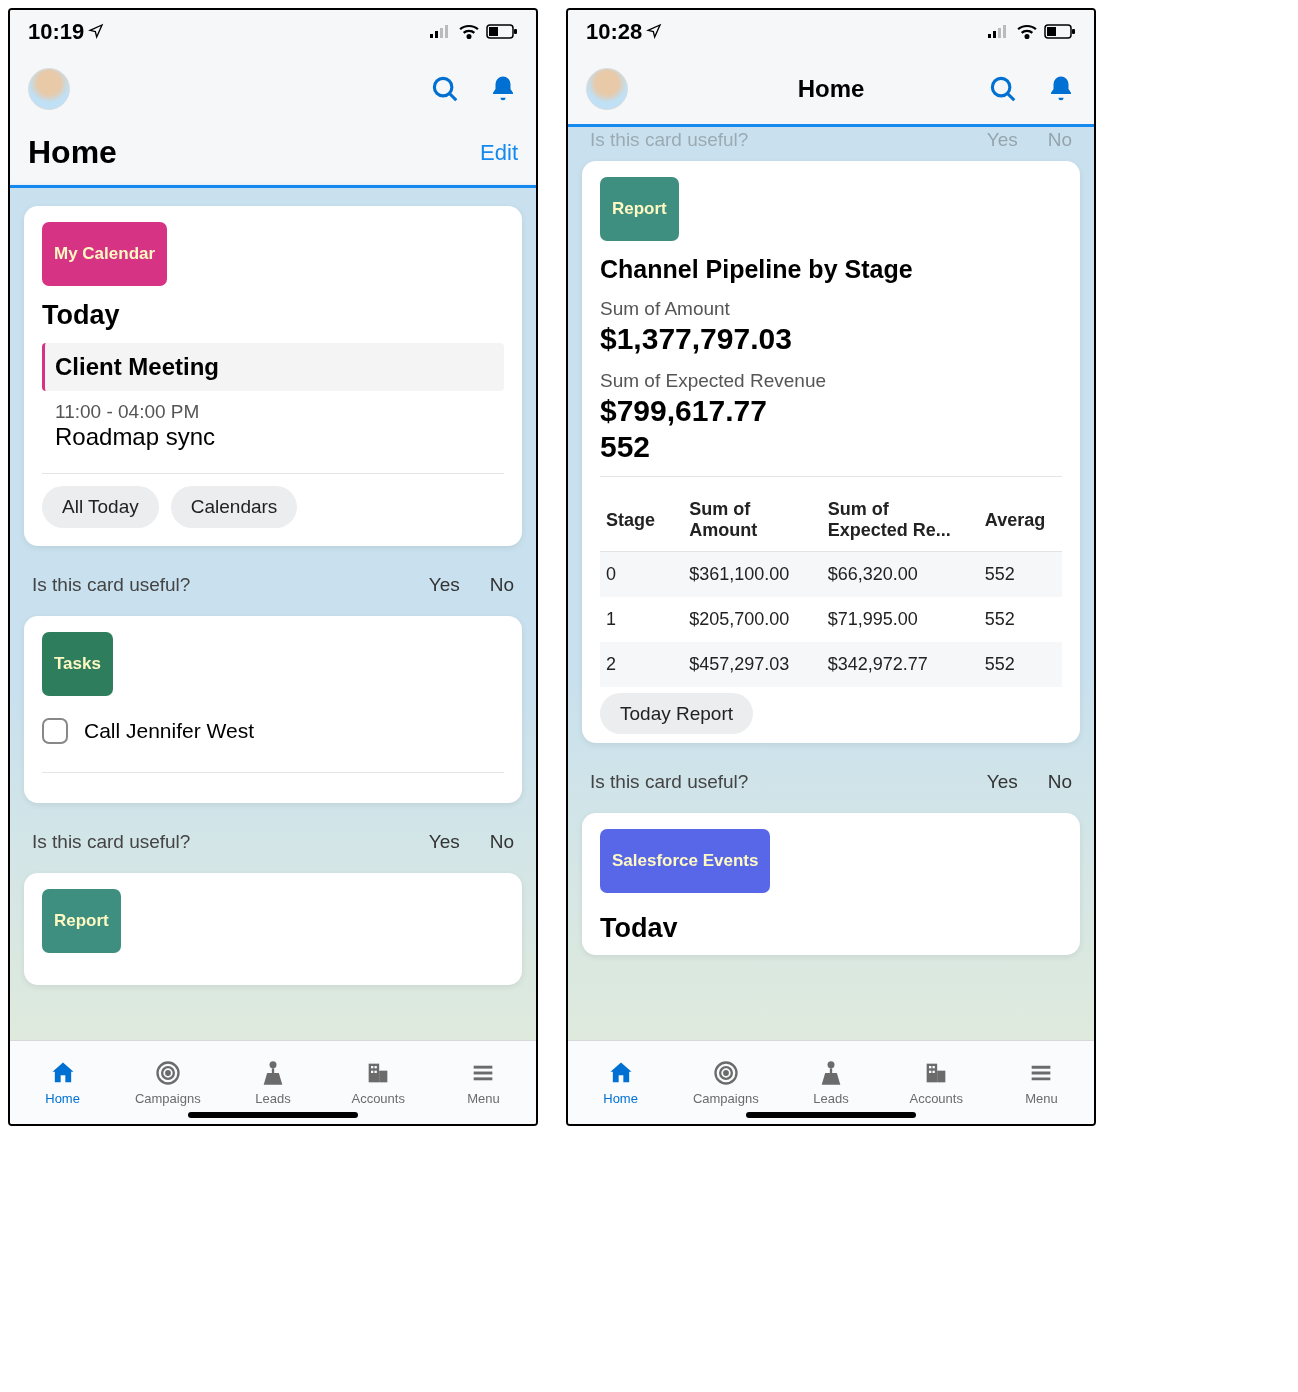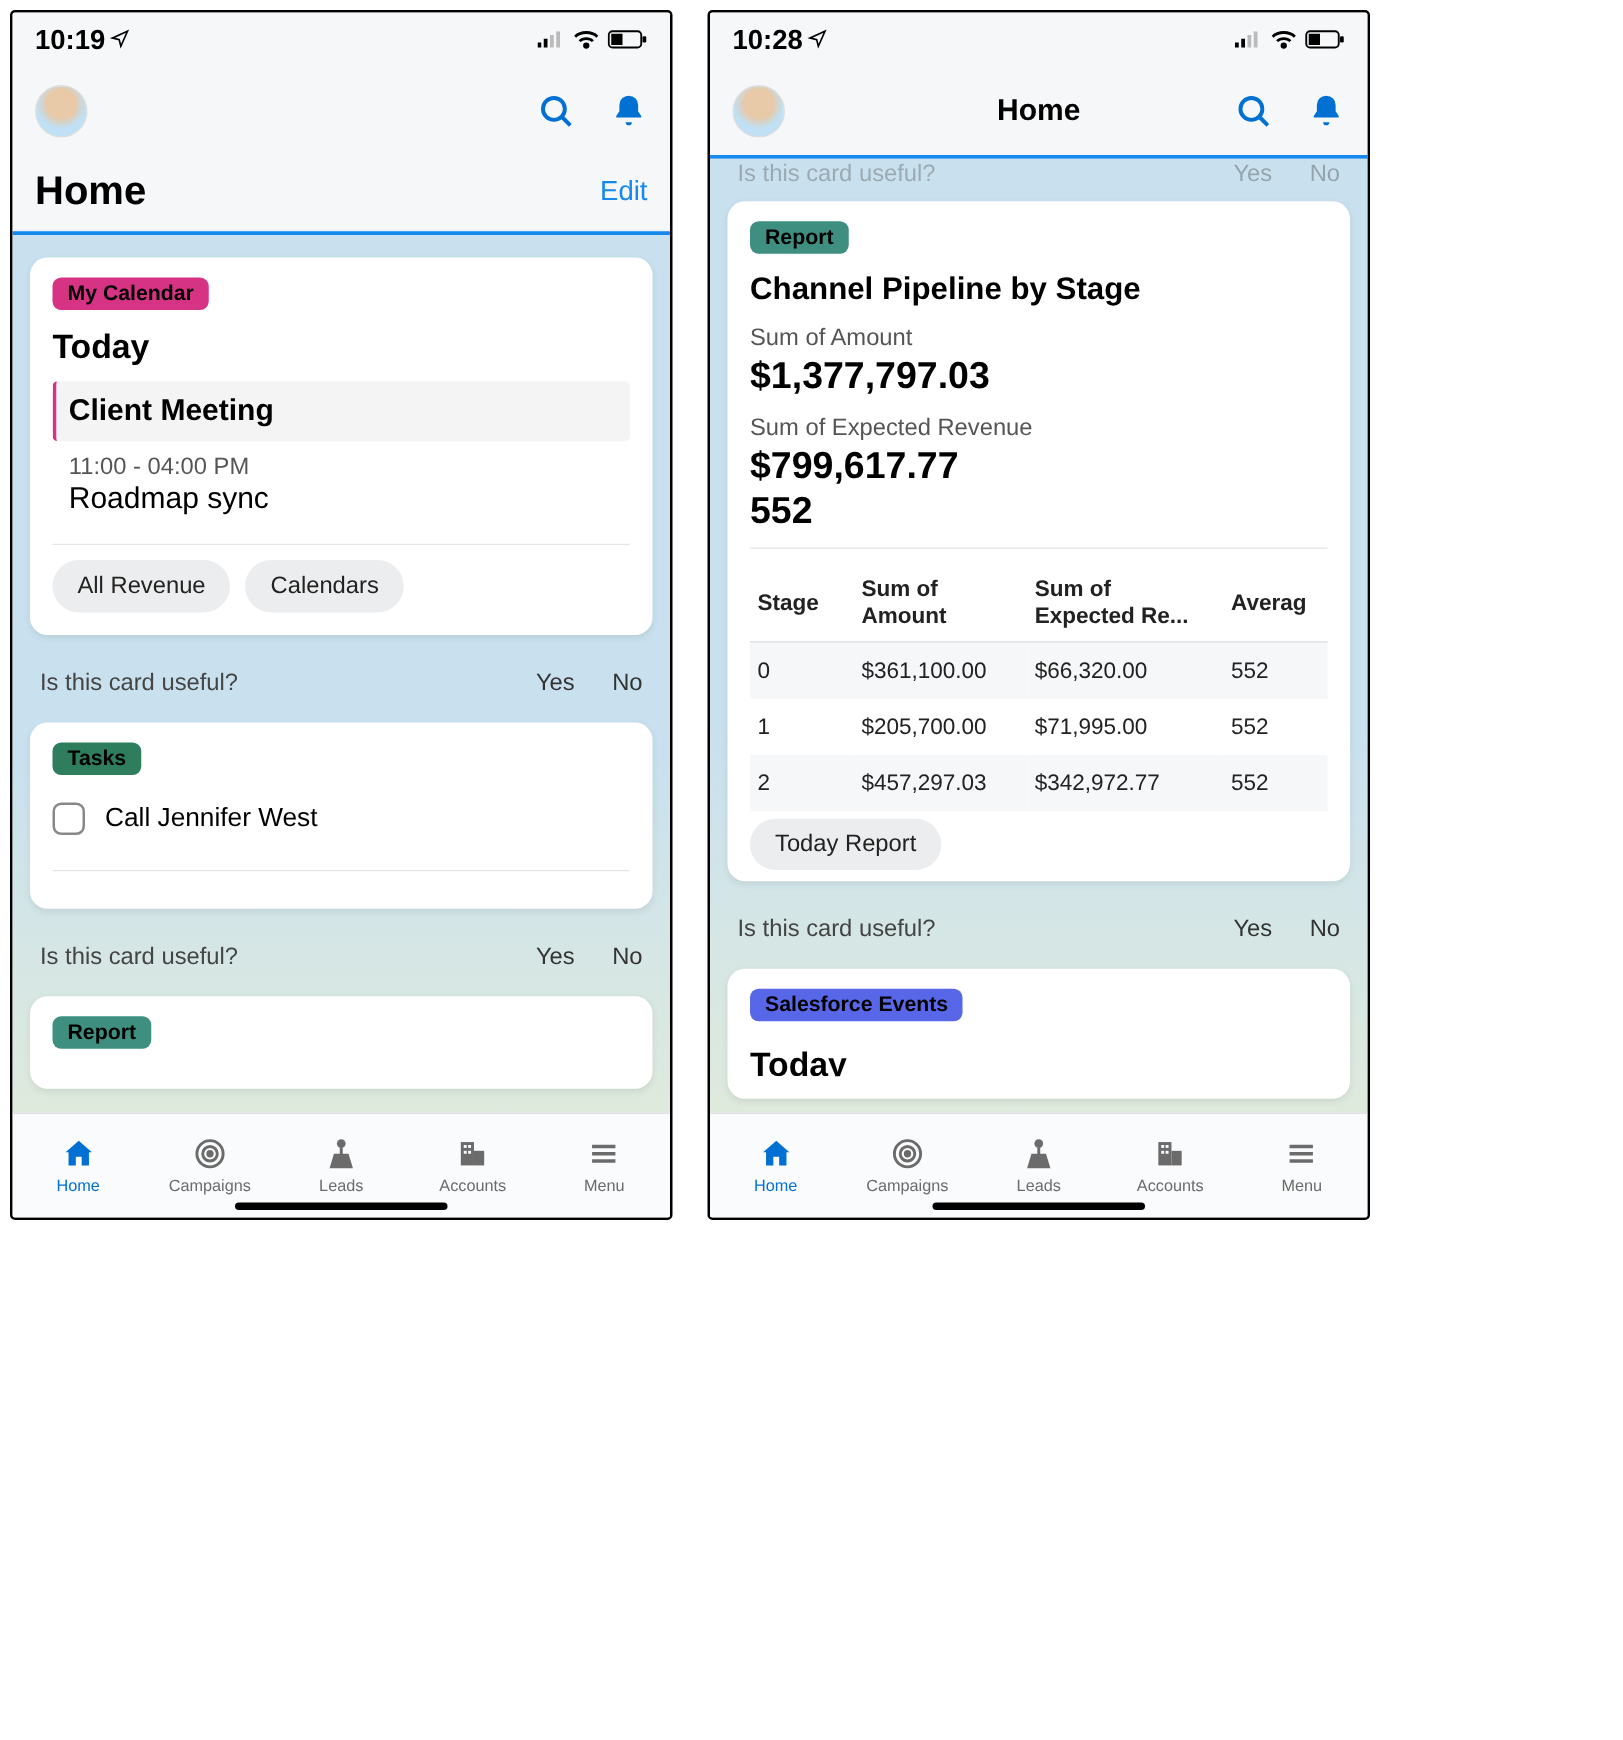--- a/index.html
+++ b/index.html
@@ -1,19 +1,19 @@
 <!DOCTYPE html>
 <html><head>
 <meta charset="utf-8">
 <style>
   * { box-sizing: border-box; margin: 0; padding: 0; font-family: -apple-system, BlinkMacSystemFont, "Segoe UI", Helvetica, Arial, sans-serif; }
   body { background: #fff; display: flex; gap: 28px; padding: 8px; }
   .phone {
     width: 530px;
-    height: 968px;
+    height: 1118px;
     border: 2px solid #000;
     border-radius: 4px;
     background: #f6f7f9;
     display: flex;
     flex-direction: column;
     position: relative;
     overflow: hidden;
   }
   .status-bar {
     height: 44px;
@@ -70,24 +70,24 @@
   }
   .card {
     background: #fff;
     border-radius: 14px;
     padding: 16px 18px 18px;
     box-shadow: 0 2px 6px rgba(0,0,0,.08);
     margin-bottom: 12px;
   }
   .badge {
     display: inline-block;
-    color: #000000;
+    color: #fef9c3;
     font-size: 17px;
     font-weight: 600;
-    padding: 3px 12px;
+    padding: 22px 12px;
     border-radius: 7px;
     margin-bottom: 14px;
   }
   .badge.pink { background: #d63384; }
   .badge.green { background: #2e7d5c; }
   .badge.teal { background: #3e8f7f; }
   .badge.purple { background: #5867e8; }
   .card h2 { font-size: 27px; font-weight: 700; margin-bottom: 12px; }
   .event-row { padding: 10px 0 10px 10px; border-left: 3px solid transparent; }
   .event-row.active { background: #f4f4f4; border-left-color: #d63384; border-radius: 4px; }
@@ -226,21 +226,21 @@
       <h2>Today</h2>
       <div class="event-row active">
         <div class="event-title bold">Client Meeting</div>
       </div>
       <div class="event-row">
         <div class="event-time">11:00 - 04:00 PM</div>
         <div class="event-title">Roadmap sync</div>
       </div>
       <hr class="hr">
       <div class="pill-row">
-        <span class="pill">All Revenue</span>
+        <span class="pill">All Today</span>
         <span class="pill">Calendars</span>
       </div>
     </div>
 
     <div class="feedback">
       <span>Is this card useful?</span>
       <span class="spacer"></span>
       <span class="yn">Yes</span>
       <span class="yn">No</span>
     </div>

